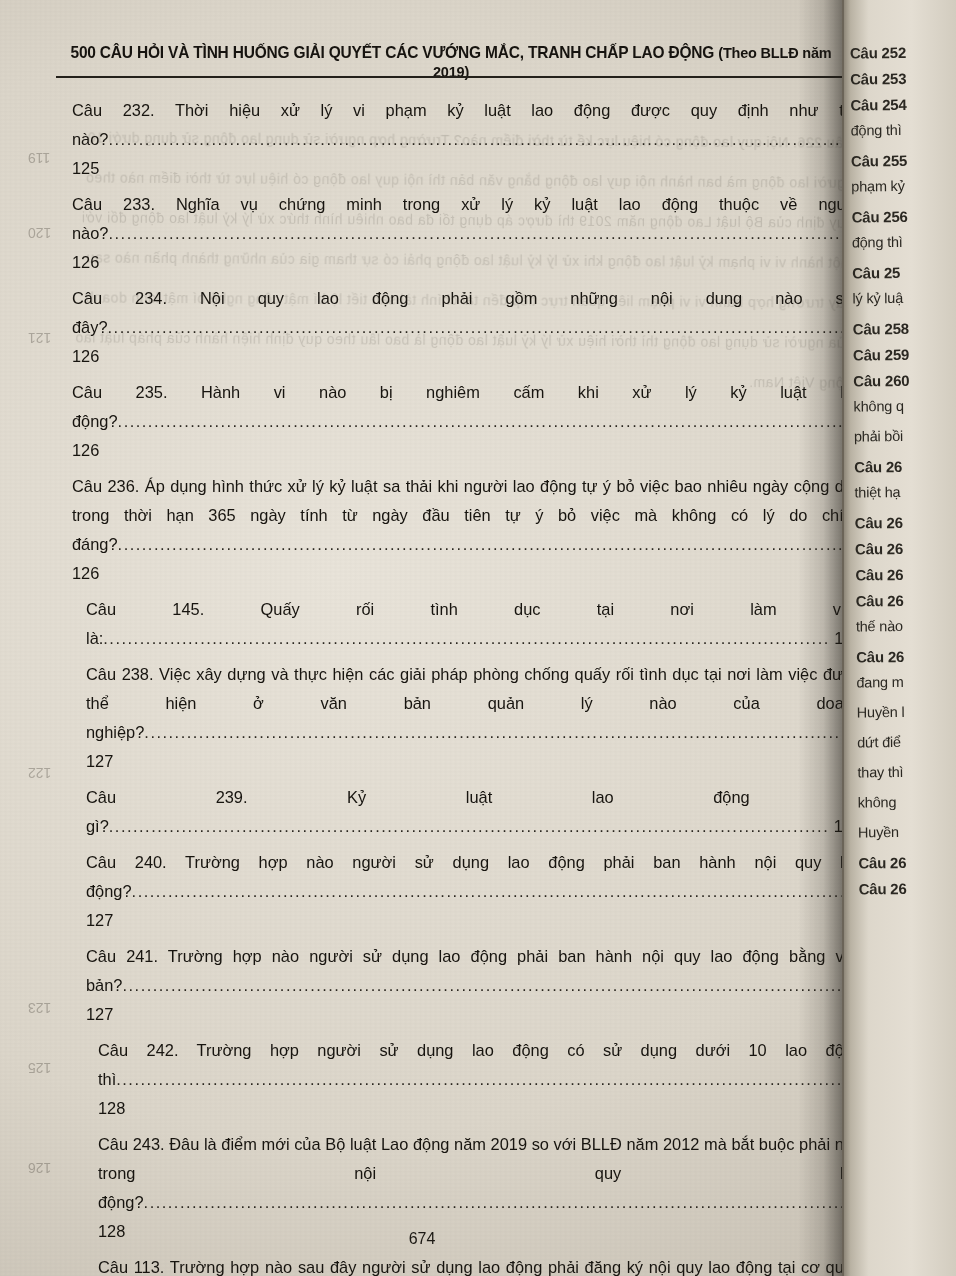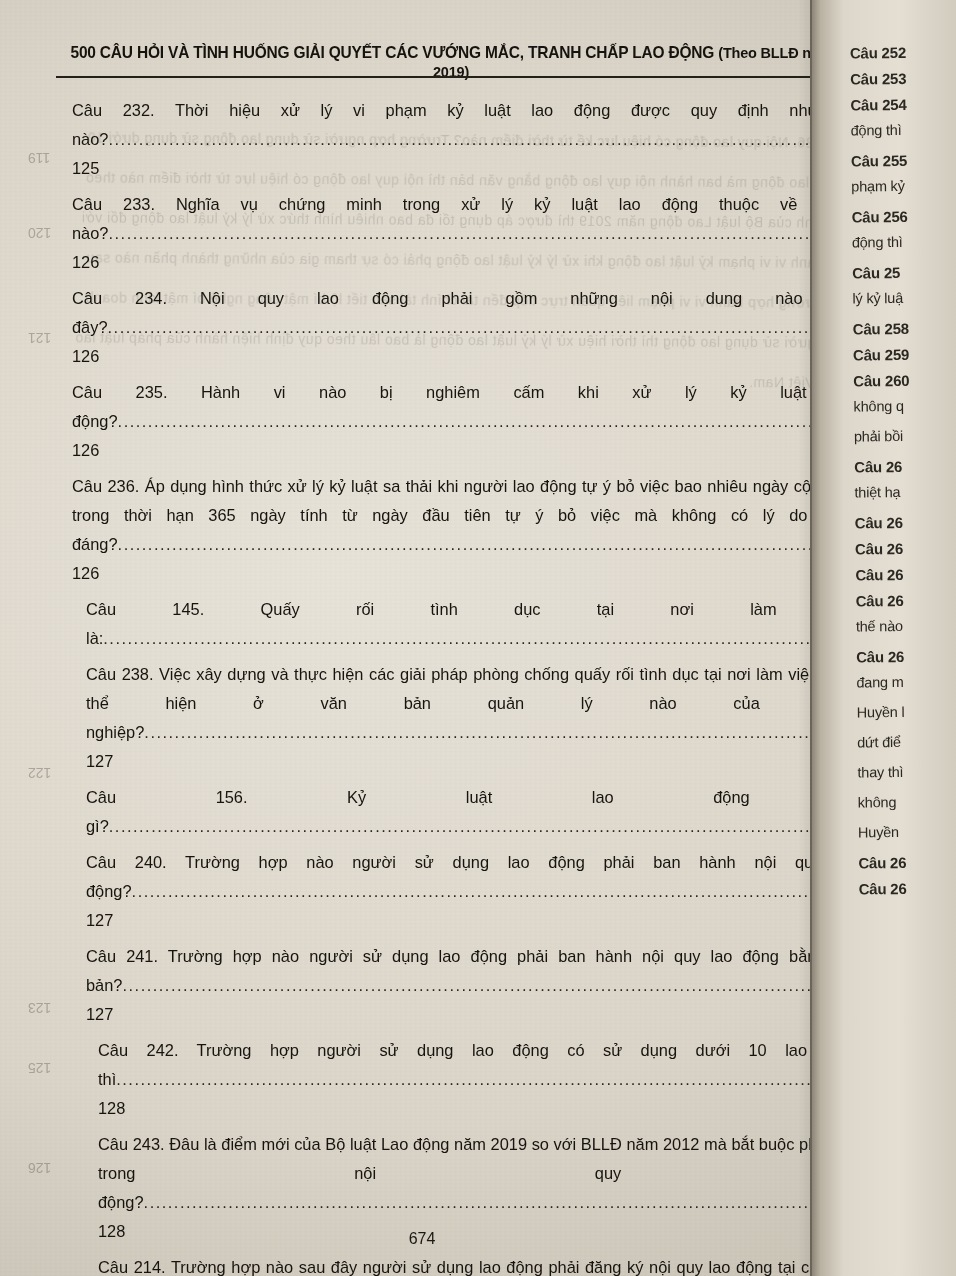--- a/index.html
+++ b/index.html
@@ -52,21 +52,20 @@
   
   .next-page {
     position: absolute;
     top: 0;
     right: 0;
     width: 112px;
     height: 1276px;
     background: linear-gradient(90deg, #8e8779 0%, #b9b2a3 6%, #ddd7cb 22%, #e4ded3 60%, #d2ccbf 100%);
     border-left: 2px solid #6b6458;
     overflow: hidden;
-    padding-left: 32px;
   }
   .next-page .np-inner {
     padding: 44px 6px 0 10px;
     transform: rotate(-0.6deg);
   }
   .np-line {
     font-size: 15px;
     color: #2b2822;
     margin-bottom: 9px;
     white-space: nowrap;
@@ -190,26 +189,26 @@
   <div class="rule"></div>
 
   <div class="toc" id="toc-root">
       <div class="entry"><span class="num">Câu 232.</span><span class="txt"> Thời hiệu xử lý vi phạm kỷ luật lao động được quy định như thế nào?</span><span class="leader">................................................................................................................................................................................................................................................................................................................................................................................................................</span> <span class="pg">125</span></div>
       <div class="entry"><span class="num">Câu 233.</span><span class="txt"> Nghĩa vụ chứng minh trong xử lý kỷ luật lao động thuộc về người nào?</span><span class="leader">................................................................................................................................................................................................................................................................................................................................................................................................................</span> <span class="pg">126</span></div>
       <div class="entry"><span class="num">Câu 234.</span><span class="txt"> Nội quy lao động phải gồm những nội dung nào sau đây?</span><span class="leader">................................................................................................................................................................................................................................................................................................................................................................................................................</span> <span class="pg">126</span></div>
       <div class="entry"><span class="num">Câu 235.</span><span class="txt"> Hành vi nào bị nghiêm cấm khi xử lý kỷ luật lao động?</span><span class="leader">................................................................................................................................................................................................................................................................................................................................................................................................................</span> <span class="pg">126</span></div>
       <div class="entry"><span class="num">Câu 236.</span><span class="txt"> Áp dụng hình thức xử lý kỷ luật sa thải khi người lao động tự ý bỏ việc bao nhiêu ngày cộng dồn trong thời hạn 365 ngày tính từ ngày đầu tiên tự ý bỏ việc mà không có lý do chính đáng?</span><span class="leader">................................................................................................................................................................................................................................................................................................................................................................................................................</span> <span class="pg">126</span></div>
       <div class="entry indent-1"><span class="num">Câu 145.</span><span class="txt"> Quấy rối tình dục tại nơi làm việc là:</span><span class="leader">........................................................................................................................</span> <span class="pg">126</span></div>
       <div class="entry indent-1"><span class="num">Câu 238.</span><span class="txt"> Việc xây dựng và thực hiện các giải pháp phòng chống quấy rối tình dục tại nơi làm việc được thể hiện ở văn bản quản lý nào của doanh nghiệp?</span><span class="leader">................................................................................................................................................................................................................................................................................................................................................................................................................</span> <span class="pg">127</span></div>
-      <div class="entry indent-1"><span class="num">Câu 156.</span><span class="txt"> Kỷ luật lao động là gì?</span><span class="leader">.......................................................................................................................</span> <span class="pg">127</span></div>
+      <div class="entry indent-1"><span class="num">Câu 239.</span><span class="txt"> Kỷ luật lao động là gì?</span><span class="leader">.......................................................................................................................</span> <span class="pg">127</span></div>
       <div class="entry indent-1"><span class="num">Câu 240.</span><span class="txt"> Trường hợp nào người sử dụng lao động phải ban hành nội quy lao động?</span><span class="leader">................................................................................................................................................................................................................................................................................................................................................................................................................</span> <span class="pg">127</span></div>
       <div class="entry indent-1"><span class="num">Câu 241.</span><span class="txt"> Trường hợp nào người sử dụng lao động phải ban hành nội quy lao động bằng văn bản?</span><span class="leader">................................................................................................................................................................................................................................................................................................................................................................................................................</span> <span class="pg">127</span></div>
       <div class="entry indent-2"><span class="num">Câu 242.</span><span class="txt"> Trường hợp người sử dụng lao động có sử dụng dưới 10 lao động thì</span><span class="leader">................................................................................................................................................................................................................................................................................................................................................................................................................</span> <span class="pg">128</span></div>
       <div class="entry indent-2"><span class="num">Câu 243.</span><span class="txt"> Đâu là điểm mới của Bộ luật Lao động năm 2019 so với BLLĐ năm 2012 mà bắt buộc phải nêu trong nội quy lao động?</span><span class="leader">................................................................................................................................................................................................................................................................................................................................................................................................................</span> <span class="pg">128</span></div>
-      <div class="entry indent-2"><span class="num">Câu 214.</span><span class="txt"> Trường hợp nào sau đây người sử dụng lao động phải đăng ký nội quy lao động tại cơ quan chuyên môn về lao động thuộc Ủy ban nhân dân cấp tỉnh nơi người sử dụng lao động đăng ký kinh doanh?</span> </div>
+      <div class="entry indent-2"><span class="num">Câu 113.</span><span class="txt"> Trường hợp nào sau đây người sử dụng lao động phải đăng ký nội quy lao động tại cơ quan chuyên môn về lao động thuộc Ủy ban nhân dân cấp tỉnh nơi người sử dụng lao động đăng ký kinh doanh?</span> </div>
     </div>
 
   <div class="folio">674</div>
 
   <div class="spine-shadow"></div>
 
   <div class="next-page">
     <div class="np-inner" id="np-root">
         <div class="np-line">Câu 252</div>
         <div class="np-line">Câu 253</div>

